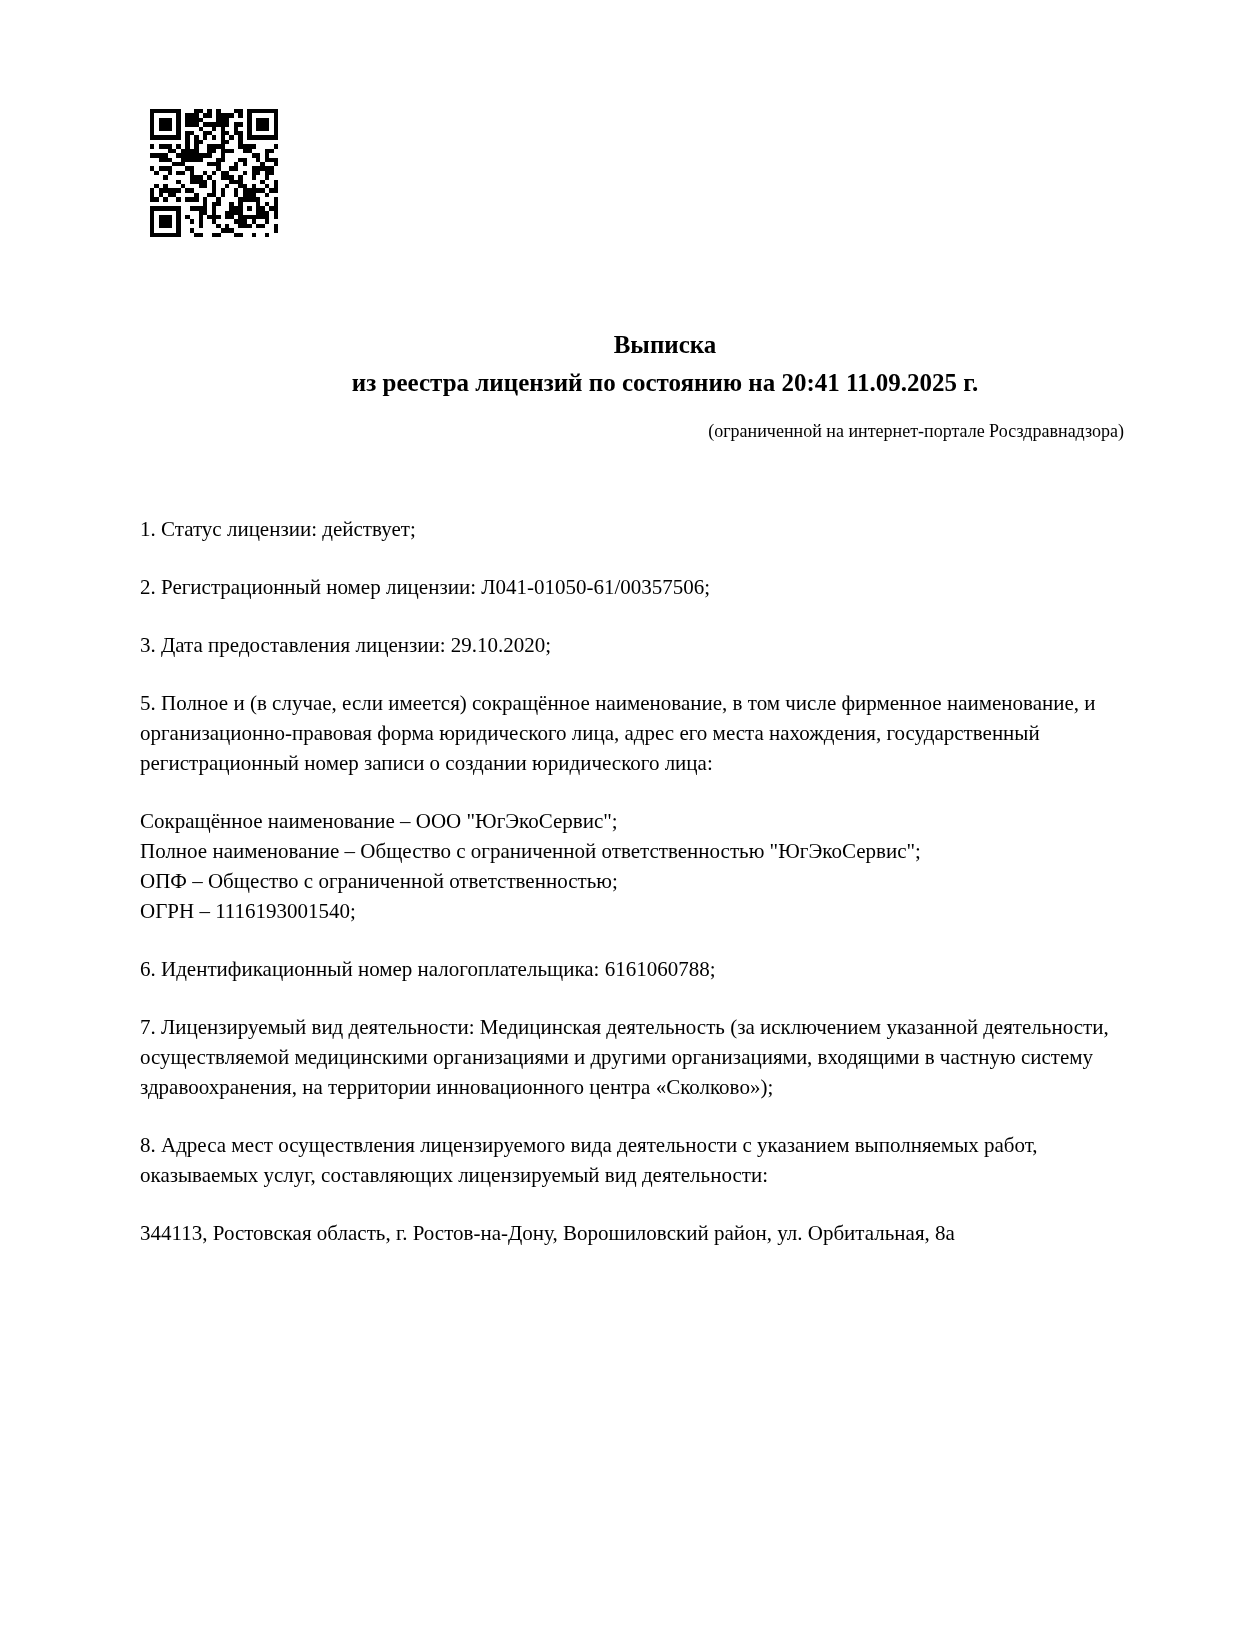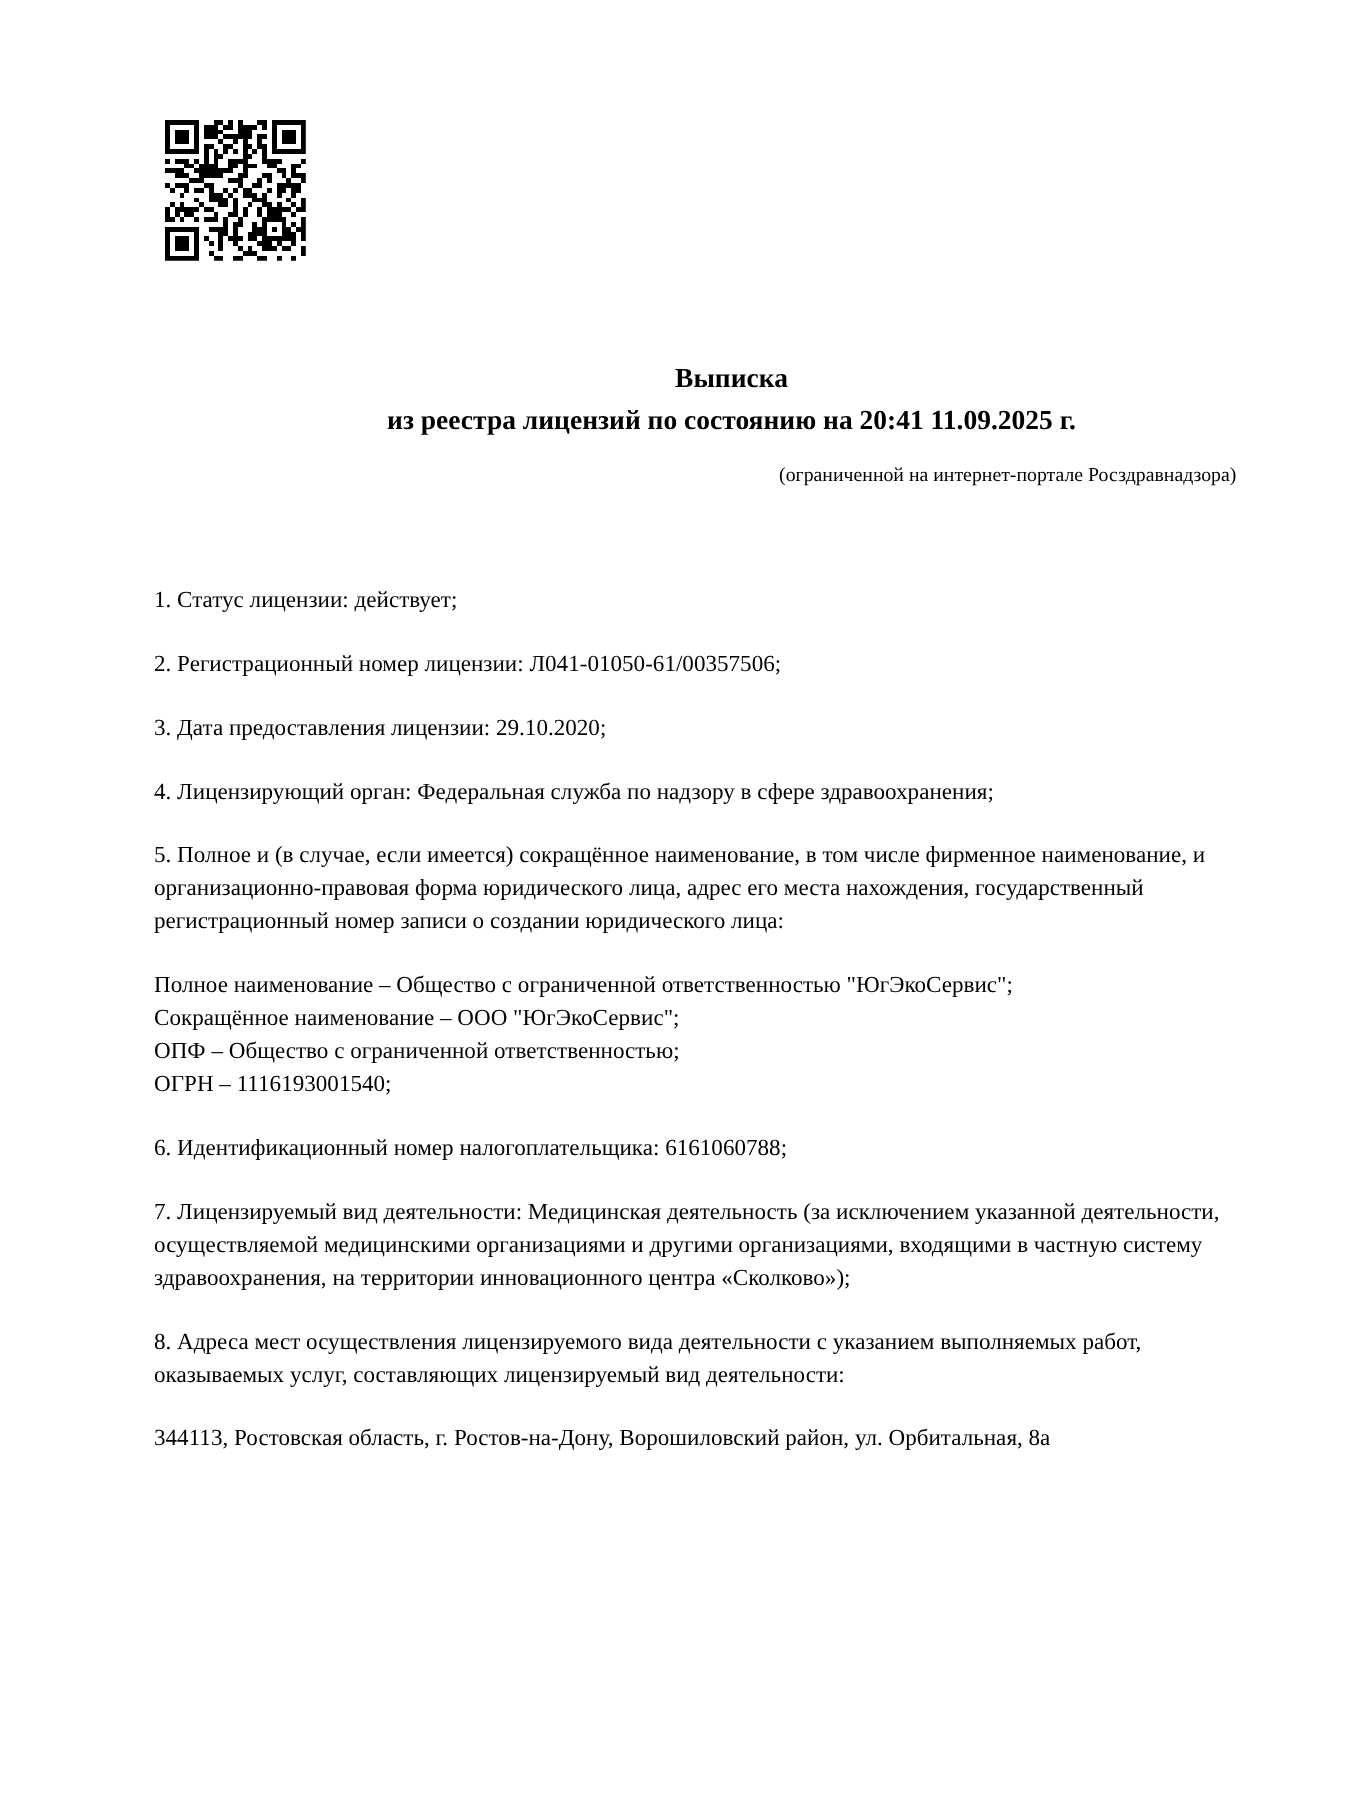--- a/index.html
+++ b/index.html
@@ -48,21 +48,21 @@
   .doc-body {
     position: absolute;
     left: 140px;
     top: 514px;
     width: 988px;
     font-size: 21px;
     line-height: 30px;
     text-align: left;
   }
   .para { margin-top: 28px; }
-  .para:first-child { margin-top: 16px; }
+  .para:first-child { margin-top: 0; }
 </style>
 </head>
 <body>
 
 <div class="page">
 
   <svg id="qr-svg" class="qr" viewBox="0 0 29 29" shape-rendering="crispEdges" xmlns="http://www.w3.org/2000/svg">
       <rect x="0" y="0" width="1" height="1" fill="#000000"></rect>
       <rect x="1" y="0" width="1" height="1" fill="#000000"></rect>
       <rect x="2" y="0" width="1" height="1" fill="#000000"></rect>
@@ -485,26 +485,25 @@
     <div>Выписка</div>
     <div>из реестра лицензий по состоянию на 20:41 11.09.2025 г.</div>
   </div>
 
   <div class="subtitle">(ограниченной на интернет-портале Росздравнадзора)</div>
 
   <div class="doc-body">
     <p class="para">1. Статус лицензии: действует;</p>
     <p class="para">2. Регистрационный номер лицензии: Л041-01050-61/00357506;</p>
     <p class="para">3. Дата предоставления лицензии: 29.10.2020;</p>
-    <p class="para">4. Лицензирующий орган: Федеральная служба по надзору в сфере здравоохранения;</p>
     <p class="para">5. Полное и (в случае, если имеется) сокращённое наименование, в том числе фирменное наименование, и организационно-правовая форма юридического лица, адрес его места нахождения, государственный регистрационный номер записи о создании юридического лица:</p>
 
     <div class="para">
+      <div>Сокращённое наименование – ООО "ЮгЭкоСервис";</div>
       <div>Полное наименование – Общество с ограниченной ответственностью "ЮгЭкоСервис";</div>
-      <div>Сокращённое наименование – ООО "ЮгЭкоСервис";</div>
       <div>ОПФ – Общество с ограниченной ответственностью;</div>
       <div>ОГРН – 1116193001540;</div>
     </div>
 
     <p class="para">6. Идентификационный номер налогоплательщика: 6161060788;</p>
     <p class="para">7. Лицензируемый вид деятельности: Медицинская деятельность (за исключением указанной деятельности, осуществляемой медицинскими организациями и другими организациями, входящими в частную систему здравоохранения, на территории инновационного центра «Сколково»);</p>
     <p class="para">8. Адреса мест осуществления лицензируемого вида деятельности с указанием выполняемых работ, оказываемых услуг, составляющих лицензируемый вид деятельности:</p>
     <p class="para">344113, Ростовская область, г. Ростов-на-Дону, Ворошиловский район, ул. Орбитальная, 8а</p>
   </div>
 

